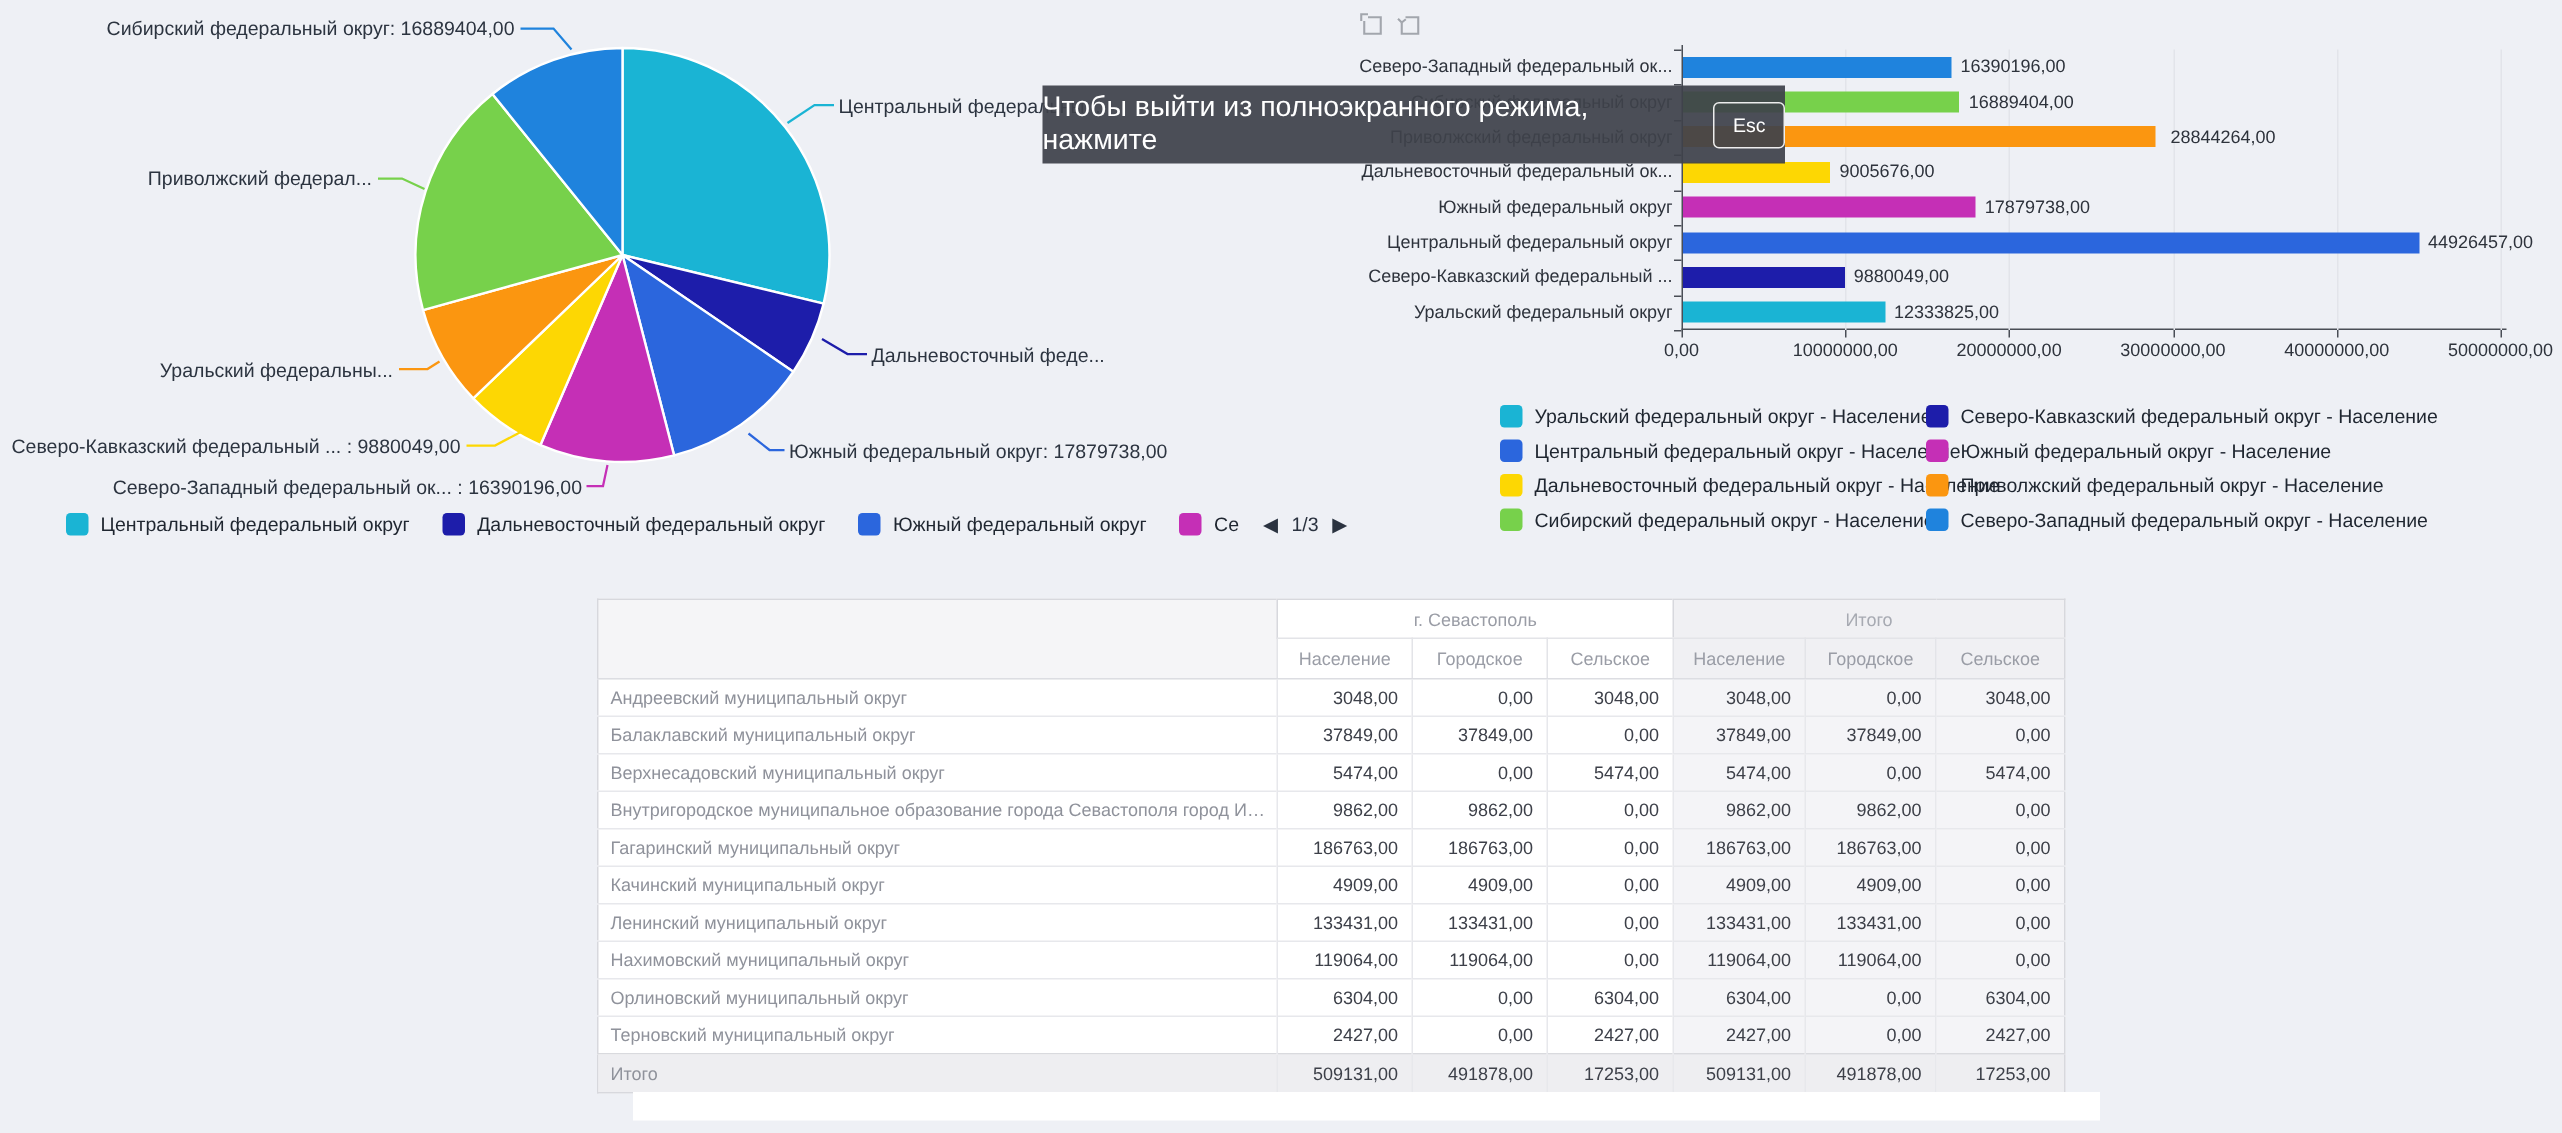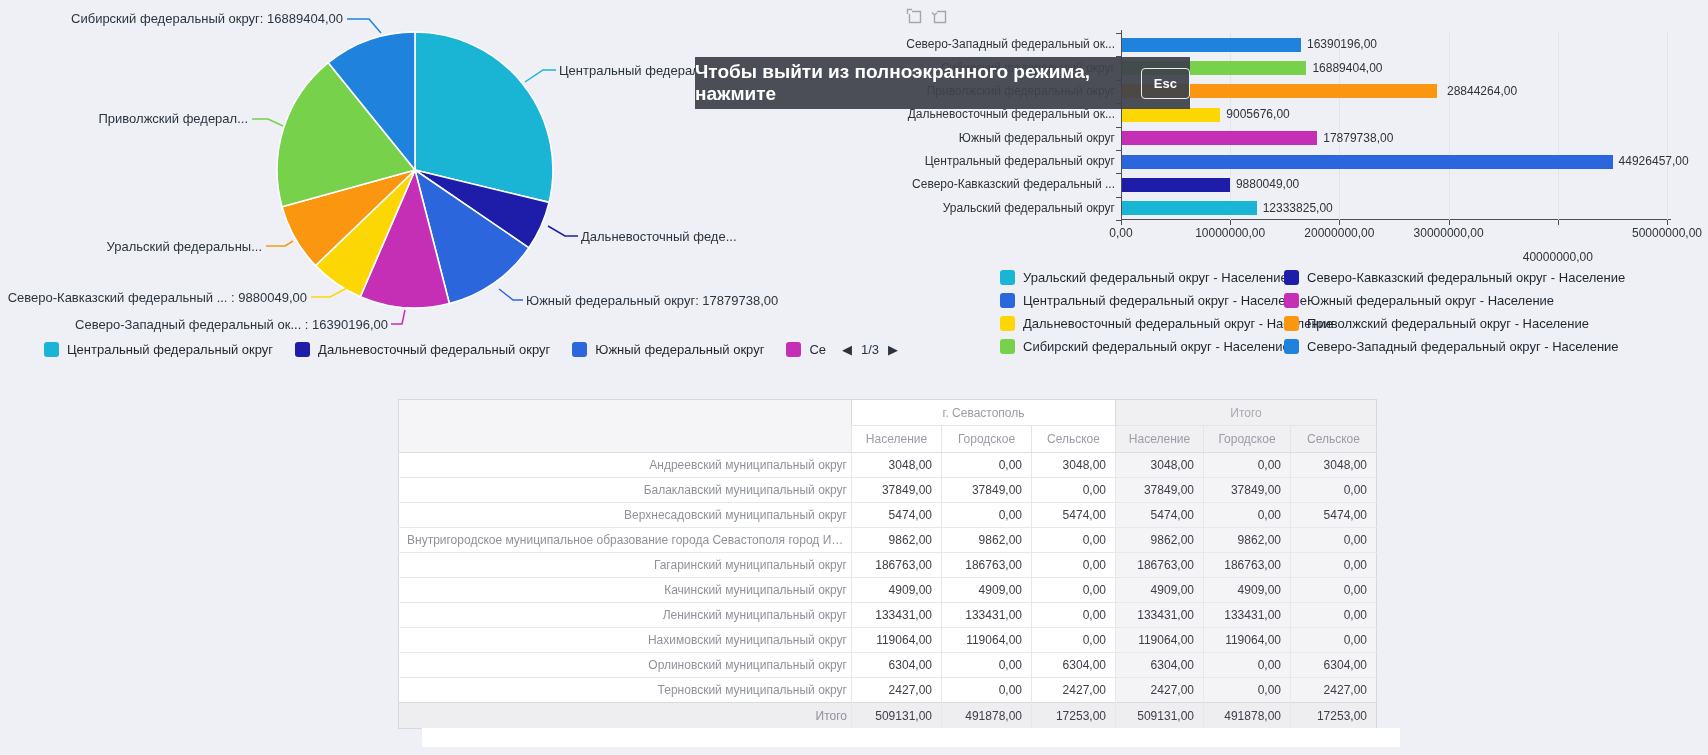--- a/index.html
+++ b/index.html
@@ -37,38 +37,37 @@
   .bar-value{position:absolute;font-size:12px;color:#2e333c;white-space:nowrap;line-height:15px;}
   .x-label{position:absolute;top:226px;font-size:12px;color:#2e333c;white-space:nowrap;transform:translateX(-50%);}
   .bar-legend{position:absolute;left:170px;top:270px;display:grid;grid-template-columns:284px auto;column-gap:0;row-gap:8px;}
 
   
   .toast{
     position:absolute;left:695px;top:57px;width:495px;height:52px;
     background:rgba(62,66,74,0.93);color:#fff;z-index:40;
     display:flex;align-items:center;justify-content:center;gap:13px;
     font-size:19px;
-    font-weight:bold;
   }
   .toast kbd{
     font-family:"Liberation Sans",sans-serif;font-size:13px;
     border:1px solid rgba(255,255,255,0.9);border-radius:4px;
     padding:5px 12px;line-height:19px;background:transparent;
   }
 
   
   .data-table-wrap{position:absolute;left:398px;top:399px;width:978px;}
   table.grid{border-collapse:collapse;table-layout:fixed;width:978px;background:#fff;border:1px solid #d7d8dd;font-size:12px;}
   table.grid th{font-weight:normal;color:#9a9da6;}
   table.grid .grp{height:23px;text-align:center;border-bottom:1px solid #e3e4e8;border-left:1px solid #d7d8dd;}
   table.grid .grp.itogo{background:#f0f0f3;color:#a7aab2;}
   table.grid .sub{height:24px;text-align:center;border-left:1px solid #e3e4e8;border-bottom:1px solid #dcdde2;}
   table.grid .sub.g{background:#f0f0f3;}
   table.grid td{height:24px;border-top:1px solid #e7e8ec;border-left:1px solid #e7e8ec;padding:0 9px 0 0;text-align:right;color:#3d4049;}
-  table.grid td.rowlabel{text-align:right;padding:0 4px 0 8px;color:#8f929b;border-left:none;white-space:nowrap;overflow:hidden;text-overflow:ellipsis;}
+  table.grid td.rowlabel{text-align:left;padding:0 4px 0 8px;color:#8f929b;border-left:none;white-space:nowrap;overflow:hidden;text-overflow:ellipsis;}
   table.grid td.g{background:#f4f4f7;}
   table.grid th.corner{background:#f5f5f7;border-bottom:1px solid #dcdde2;}
   table.grid tr.total td{background:#eeeef1;height:25px;border-top:1px solid #d9dade;}
   table.grid tr.total td.rowlabel{color:#8f929b;}
   .scroll-strip{position:absolute;left:422px;top:728px;width:978px;height:19px;background:#ffffff;}
 </style>
 </head>
 <body>
 
 <div class="page">
@@ -219,21 +218,21 @@
         </div>
         <div class="legend-item">
           <span class="legend-swatch" style="background: rgb(31, 131, 221);"></span>
           <span>Северо-Западный федеральный округ - Население</span>
         </div>
       </div>
   <div class="x-label" style="left: 291px;">0,00</div>
       <div class="x-label" style="left: 400.2px;">10000000,00</div>
       <div class="x-label" style="left: 509.4px;">20000000,00</div>
       <div class="x-label" style="left: 618.6px;">30000000,00</div>
-      <div class="x-label" style="left: 727.8px; margin-top: 24px;">40000000,00</div>
+      <div class="x-label" style="left: 727.8px;">40000000,00</div>
       <div class="x-label" style="left: 837px;">50000000,00</div>
     </div>
 
   <div class="toast">
     <span>Чтобы выйти из полноэкранного режима, нажмите</span>
     <kbd>Esc</kbd>
   </div>
 
   <div class="data-table-wrap">
     <table class="grid" id="data-table">

